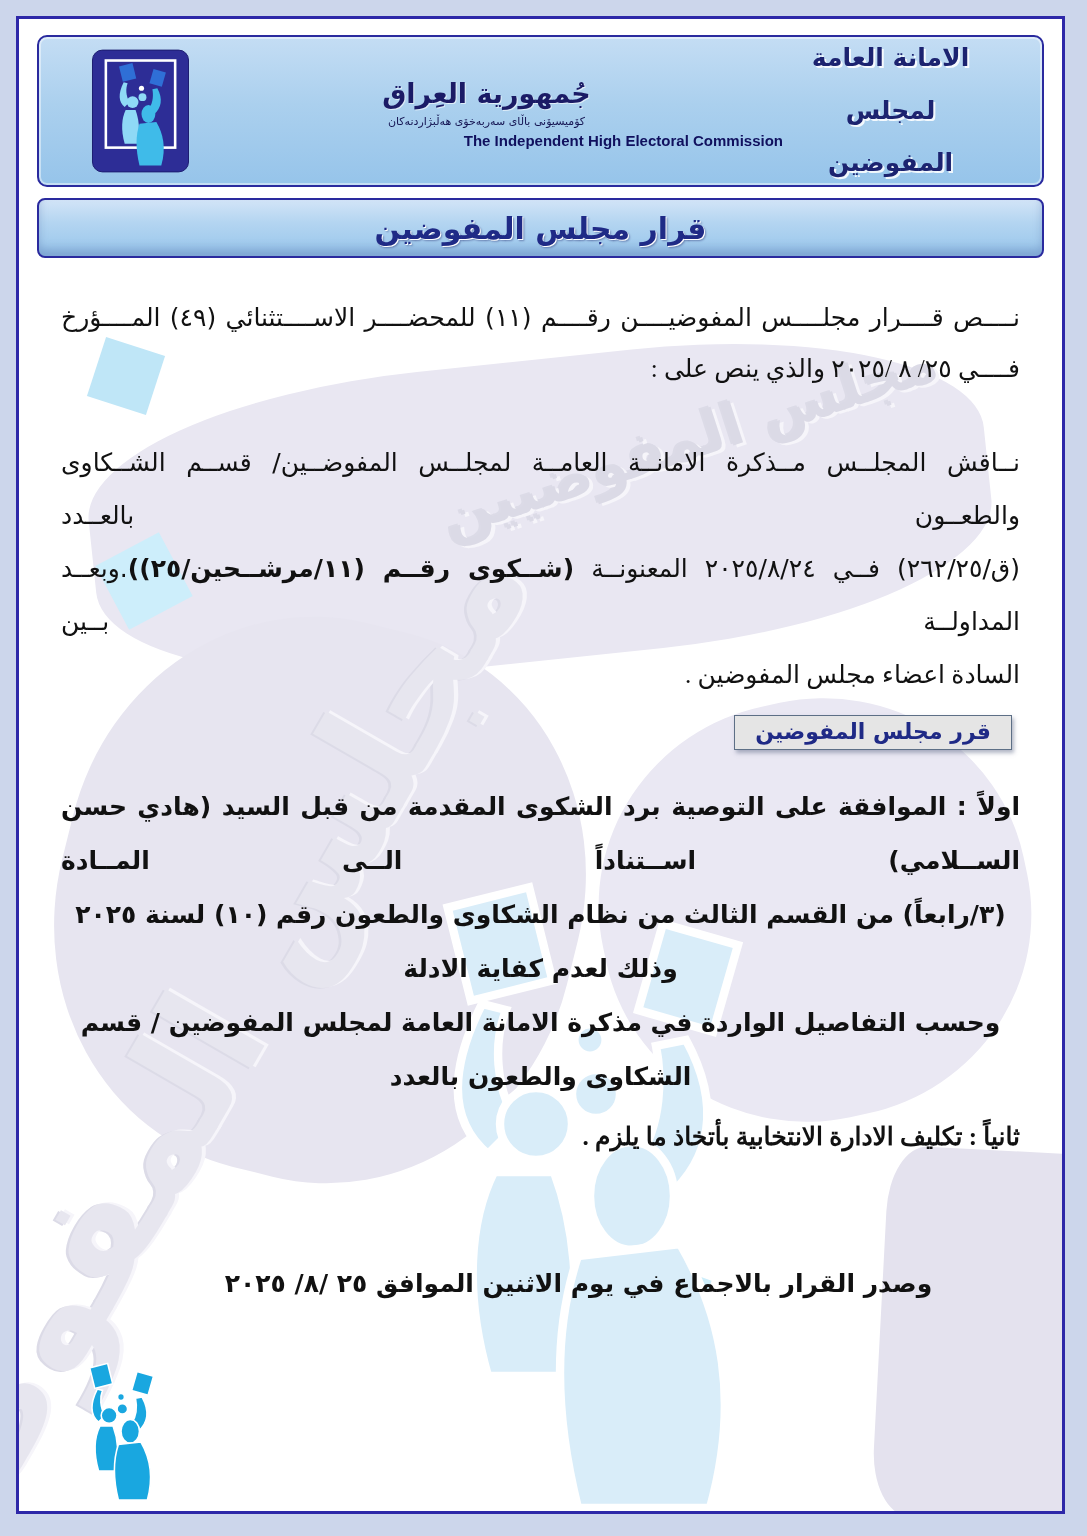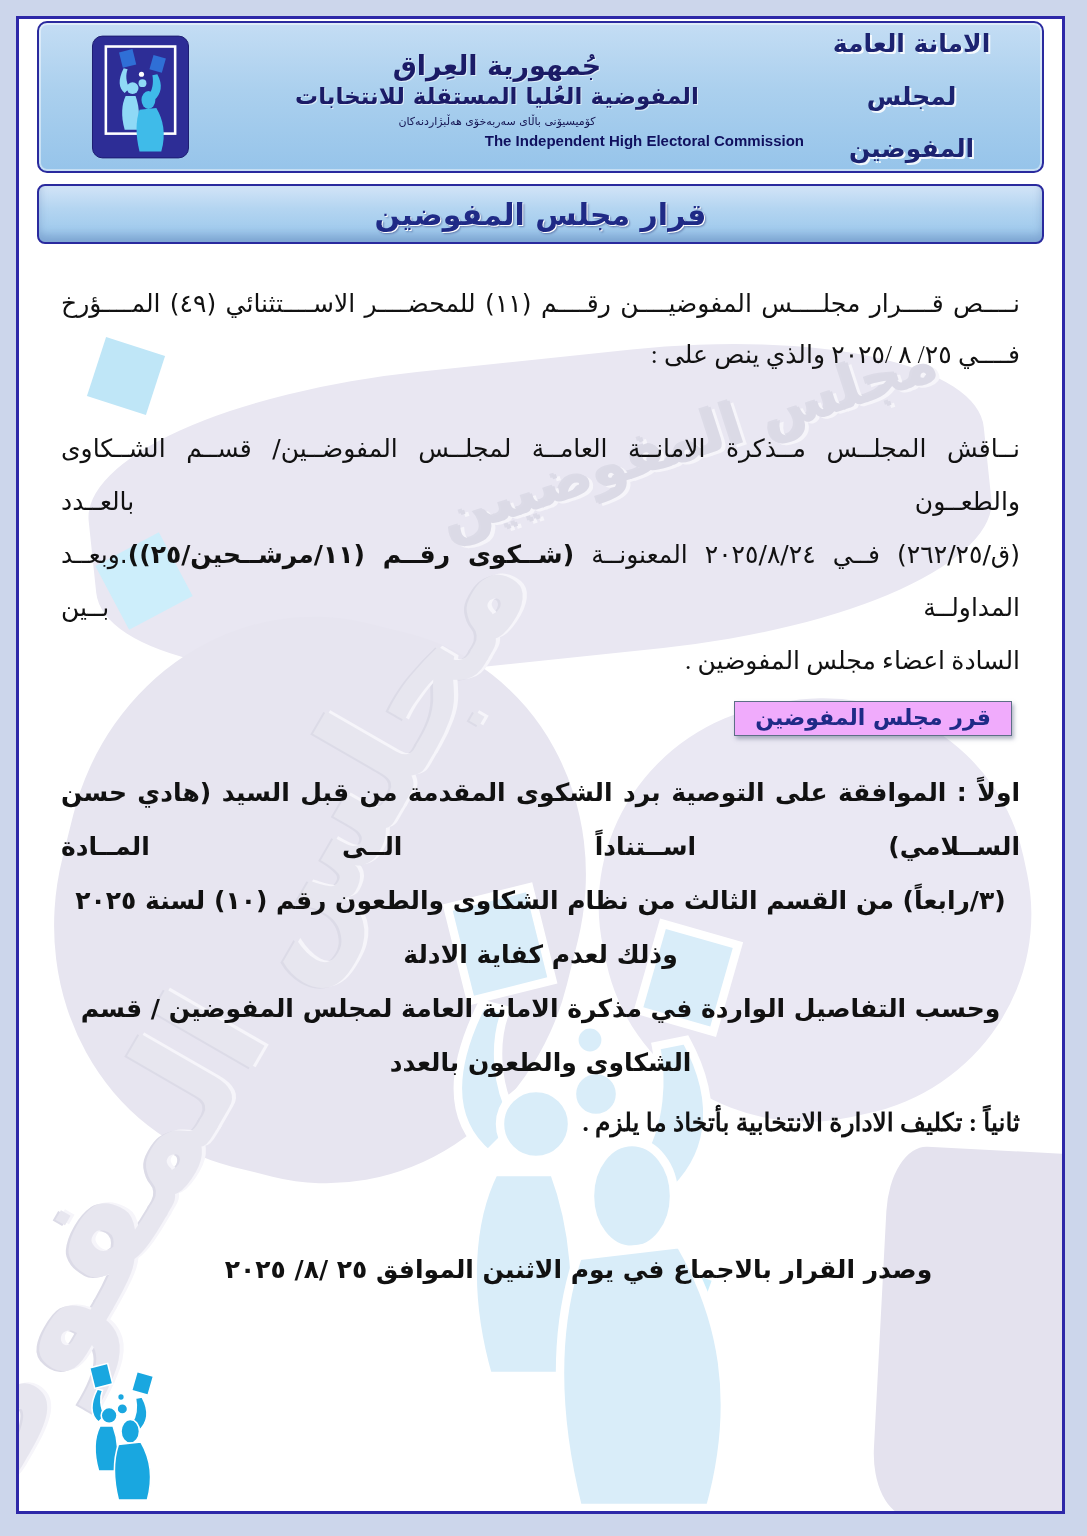--- a/index.html
+++ b/index.html
@@ -32,26 +32,26 @@
   .wm-text2 { left:411px; top:386px; font-size:58px; color:#dbdae6; transform:rotate(-18deg); }
   .cyan-square { position:absolute; background:#bfe6f7; }
   .sq1 { left:76px;  top:326px;  width:62px; height:62px; transform:rotate(18deg); }
   .sq2 { left:89px;  top:526px;  width:72px; height:72px; transform:rotate(-28deg); background:#cdeefb; }
   .sq3 { left:631px; top:1251px; width:54px; height:54px; transform:rotate(20deg); background:#cdeefb; }
   .giant-figure { position:absolute; left:161px; top:841px; width:820px; height:660px; }
   .corner-logo { position:absolute; left:36px; top:1336px; width:132px; height:150px; }
   
   .doc-content { position:relative; z-index:1; }
   .header-box {
-    margin:2px 18px 0 18px; height:152px;
+    margin:16px 18px 0 18px; height:152px;
     border:2px solid #2a2a9e; border-radius:10px;
     background:linear-gradient(180deg,#c4ddf4 0%,#abd0ee 45%,#96c4ea 100%);
     box-shadow:inset 0 0 0 2px rgba(255,255,255,.45);
     display:flex; align-items:center; justify-content:space-between;
-    padding:0 23px 0 52px;
+    padding:0 44px 0 52px;
   }
   .org-block { width:215px; text-align:center; color:#1c2370; font-weight:bold; font-size:25px; line-height:2.1; text-shadow:2px 2px 0 rgba(255,255,255,.85); }
   .center-block { flex:1; text-align:center; color:#1b1b66; padding-top:4px; }
   .center-block .cal1 { font-size:27px; font-weight:bold; text-shadow:1px 1px 0 rgba(255,255,255,.6); }
   .center-block .cal2 { font-size:23px; font-weight:bold; margin-top:2px; text-shadow:1px 1px 0 rgba(255,255,255,.6); }
   .center-block .kurdish { font-size:11px; font-weight:normal; margin-top:6px; color:#141452; }
   .center-block .english { font-family:"Liberation Sans", sans-serif; font-size:15px; font-weight:bold; margin-top:4px; color:#10105e;text-align:right; }
   .logo-box { width:99px; height:126px; }
   .title-bar {
     margin:11px 18px 0 18px; height:60px;
@@ -65,21 +65,21 @@
   .body-text { padding:34px 42px 0 42px; color:#111111; font-size:25px; }
   .line { line-height:51px; }
   .just { text-align:justify; text-align-last:justify; }
   .right { text-align:right;font-family:Liberation Serif, serif; }
   .center { text-align:center; }
   .para1 { margin-bottom:42px; }
   .para2 { margin-bottom:14px; }
   .para2 .line { line-height:53px; }
   .badge {
     display:table; margin:12px 8px 30px auto;
-    background:#f0abfc; border:1px solid #5d6f86;
+    background:#e5e5e5; border:1px solid #5d6f86;
     padding:3px 20px 5px 20px;
     color:#1f2a86; font-size:22px; font-weight:bold;
     box-shadow:2px 3px 4px rgba(100,110,140,.5);
   }
   .para3 { font-weight:bold; margin-bottom:10px; }
   .para3 .line { line-height:54px; }
   .para45 { font-weight:bold; }
   .para45 .line { line-height:46px; }
   .closing { font-weight:bold; margin-top:98px; text-align:center; position:relative; left:38px; }
   b { font-weight:bold; }
@@ -134,21 +134,20 @@
 
     <div class="doc-content">
 
       <div class="header-box">
         <div class="org-block">
           <div>الامانة العامة</div>
           <div>لمجلس المفوضين</div>
         </div>
         <div class="center-block">
           <div class="cal1">جُمهورية العِراق</div>
-          <div class="cal2">المفوضية العُليا المستقلة للانتخابات</div>
           <div class="kurdish">كۆميسيۆنى باڵاى سەربەخۆى هەڵبژاردنەكان</div>
           <div class="english">The Independent High Electoral Commission</div>
         </div>
         <svg class="logo-box" viewBox="0 0 100 126" preserveAspectRatio="xMidYMid meet">
           <rect x="1.5" y="1.5" width="97" height="123" rx="10" fill="#2d2d96" stroke="#1c1c70" stroke-width="1"></rect>
           <rect x="15" y="12" width="70" height="88" fill="none" stroke="#ffffff" stroke-width="2.6"></rect>
           <rect x="30" y="16" width="14" height="16" fill="#2f6fd6" transform="rotate(-14 37 24)"></rect>
           <rect x="61" y="22" width="13" height="15" fill="#2f6fd6" transform="rotate(16 67 29)"></rect>
           <circle cx="51" cy="40" r="2.6" fill="#ffffff"></circle>
           <circle cx="52" cy="49" r="4" fill="#8fd9f6"></circle>

